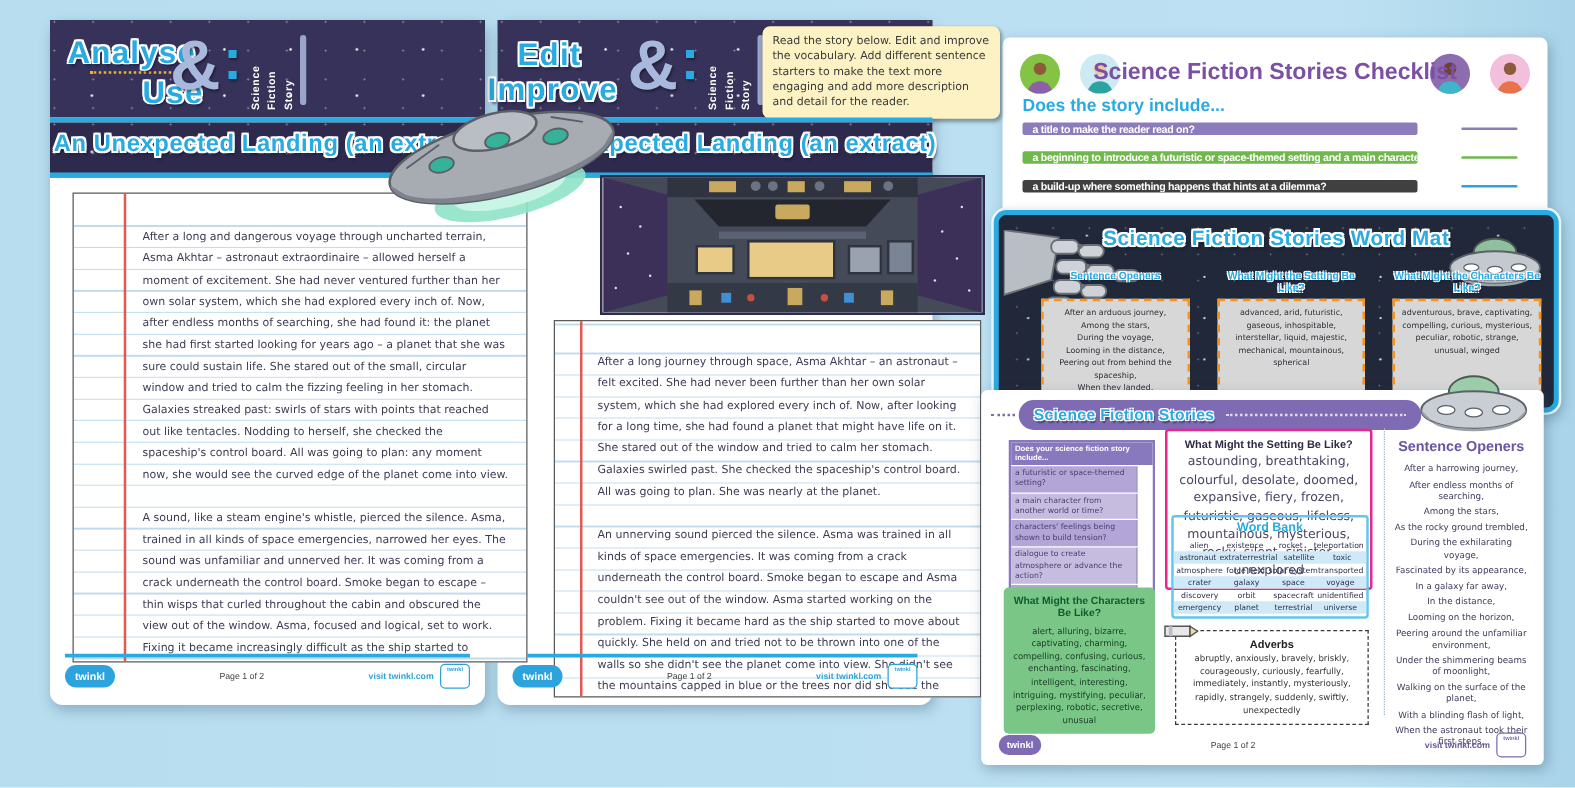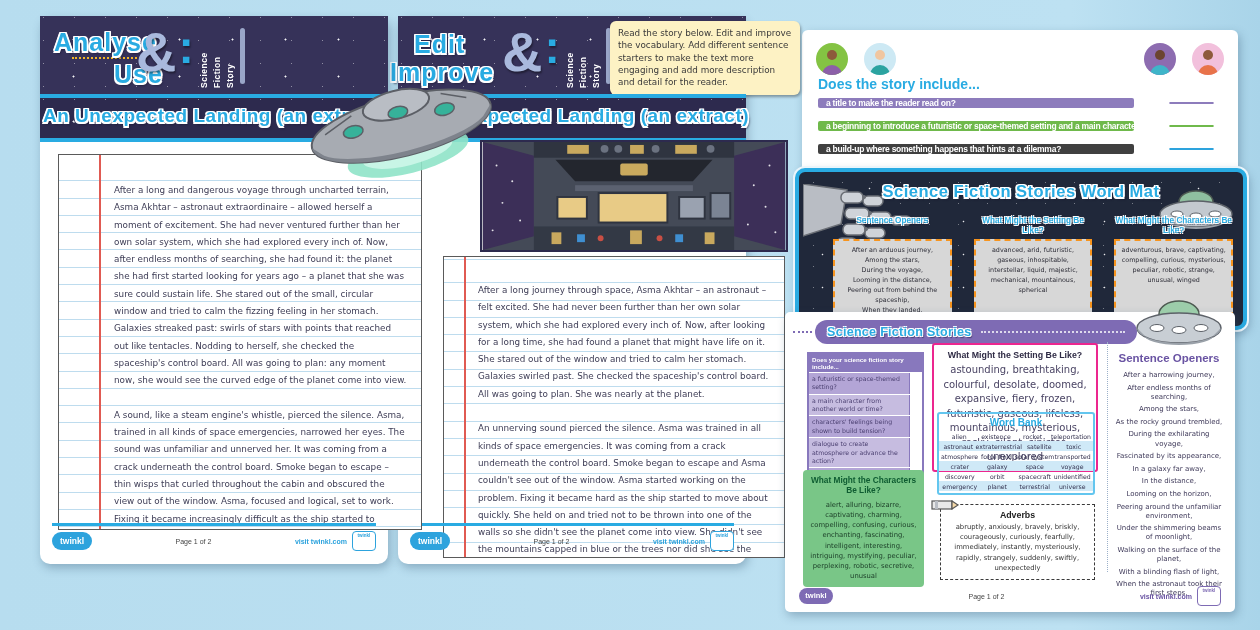--- a/index.html
+++ b/index.html
@@ -317,20 +317,21 @@
         <circle cx="16" cy="12" r="5" fill="#6b4430"></circle>
         <path d="M6,32 a10,10 0 0 1 20,0 z" fill="#3fb5c9"></path>
       </svg>
   </div>
   <div class="avatar" style="right:14px;top:13px;background:#f2c0dc;">
     <svg viewBox="0 0 32 32">
         <circle cx="16" cy="12" r="5" fill="#8d5a3b"></circle>
         <path d="M6,32 a10,10 0 0 1 20,0 z" fill="#e8734a"></path>
       </svg>
   </div>
+  <div class="cl-title">Science Fiction Stories Checklist</div>
   <div class="cl-sub">Does the story include...</div>
   <div class="cl-rows">
 
       <div class="cl-row">
         <div class="cl-bar" style="background: rgb(141, 124, 188);">a title to make the reader read on?</div>
         <div class="cl-check" style="border-color: rgb(141, 124, 188);"></div>
       </div>
 
       <div class="cl-row">
         <div class="cl-bar" style="background: rgb(111, 185, 75);">a beginning to introduce a futuristic or space-themed setting and a main character?</div>

